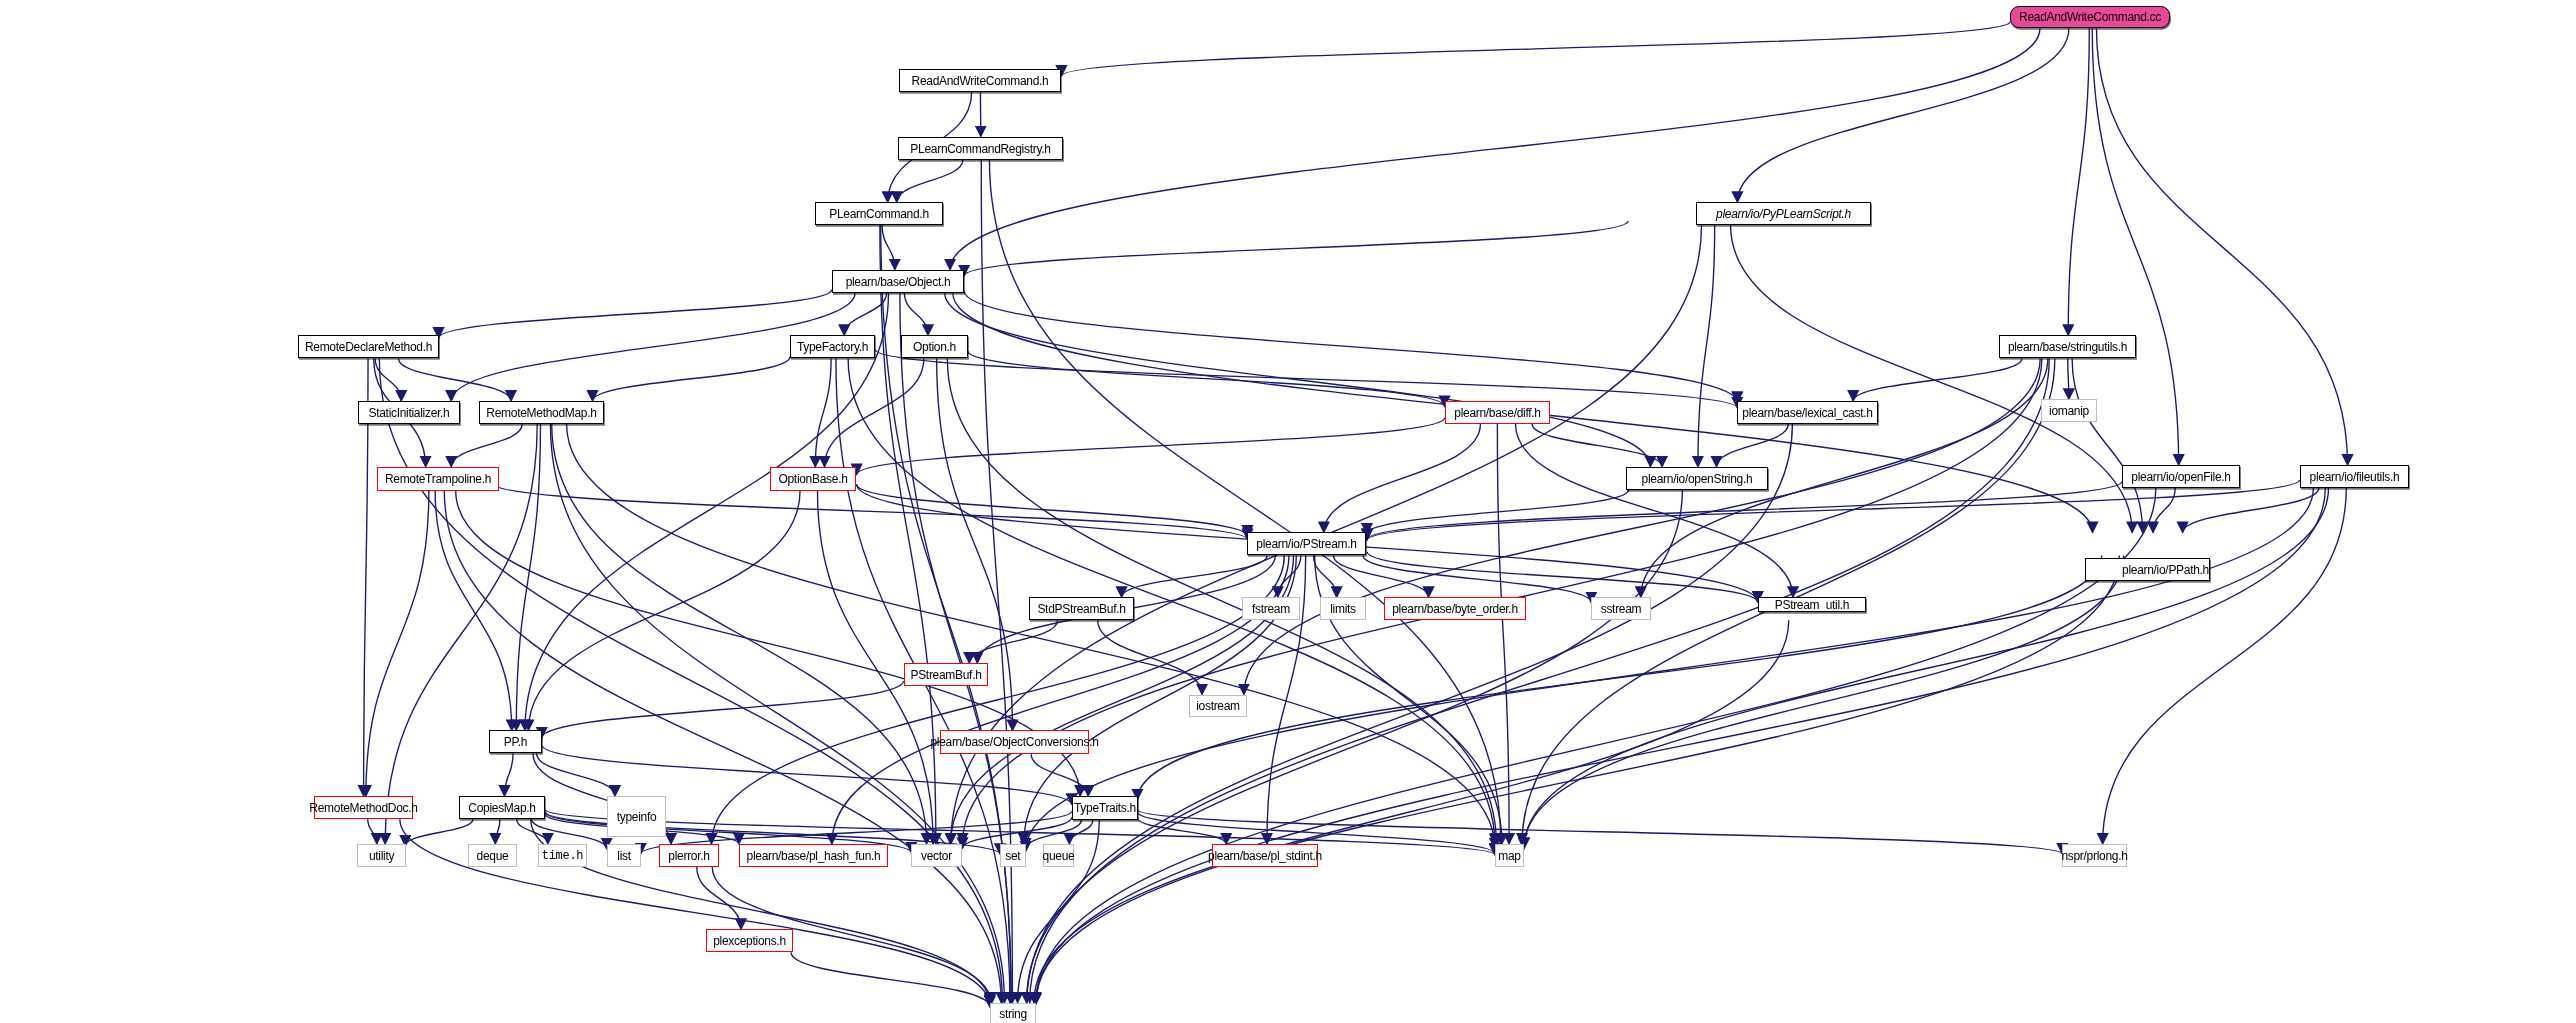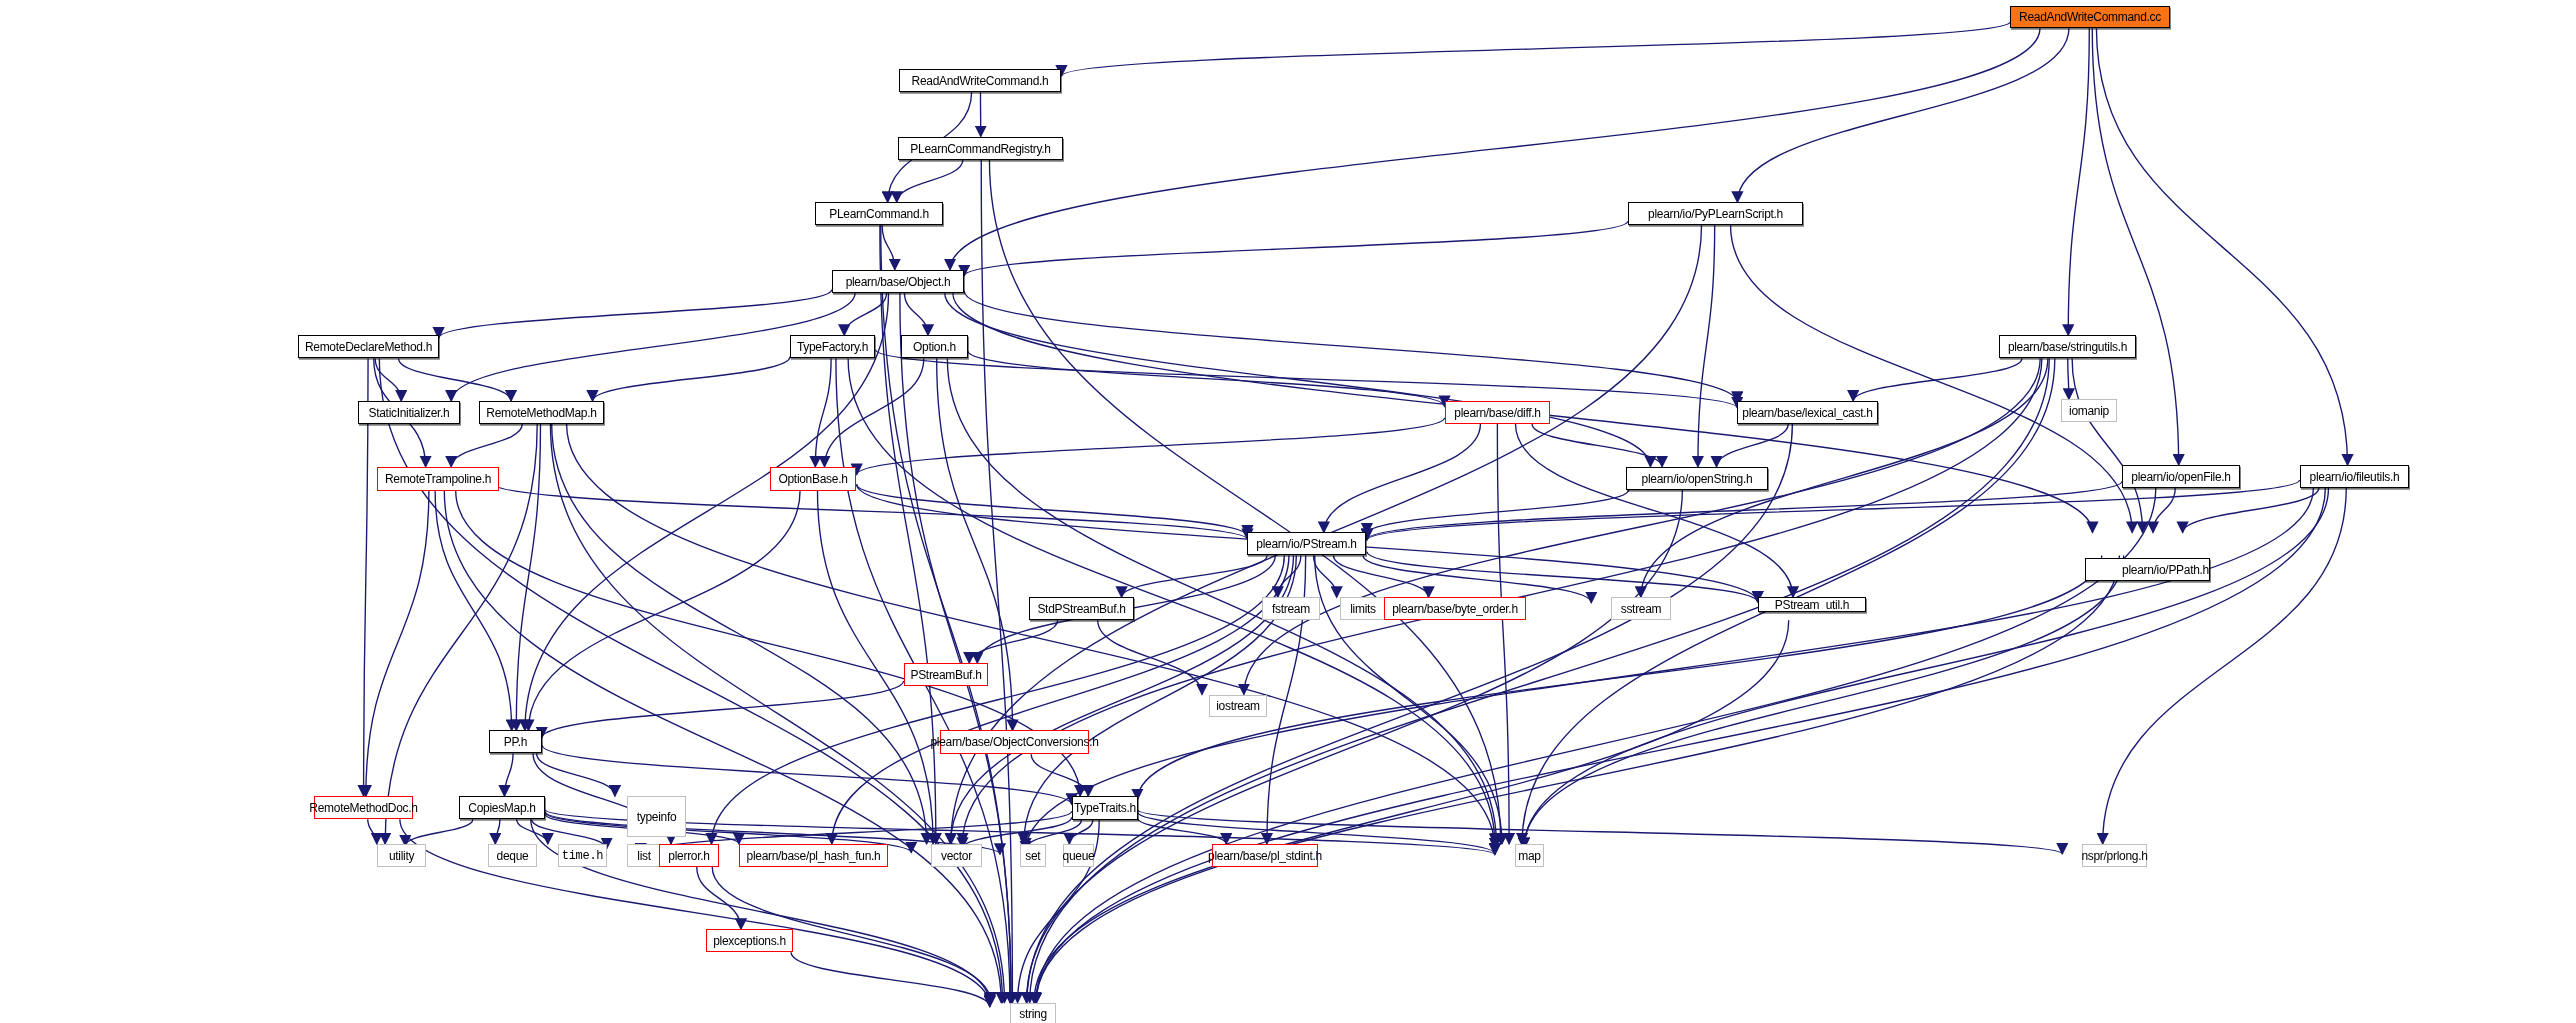--- a/index.html
+++ b/index.html
@@ -1,23 +1,23 @@
 <!DOCTYPE html>
 <html style="font-size:13.7px"><head>
 <meta charset="utf-8">
 <style>
   html,body{margin:0;padding:0;background:#ffffff;}
   body{width:2576px;height:1024px;position:relative;overflow:hidden;font-family:"Liberation Sans",sans-serif;}
   #graph{position:absolute;left:0;top:0;width:2576px;height:1024px;}
   .node{position:absolute;box-sizing:border-box;background:#fff;border:1.7px solid #000;
         display:flex;align-items:center;justify-content:center;font-size:12px;color:#000;
         white-space:nowrap;letter-spacing:-0.3px;box-shadow:0.9px 1.7px 0 rgba(0,0,0,0.55);}
-  .node.root{background:#f97316;}
+  .node.root{background:#ec4899;border-radius:9px;}
   .node.red{border-color:#ff0000;box-shadow:none;}
-  .node.sys{border-color:#bfbfbf;box-shadow:none;margin-left:20px;}
+  .node.sys{border-color:#bfbfbf;box-shadow:none;}
   svg{position:absolute;left:0;top:0;}
 </style>
 </head>
 <body>
 
 <div id="graph">
   <svg id="edges" width="2576" height="1024" viewBox="0 0 3019 1200">
     <defs>
       <marker id="arrow" viewBox="0 0 10 10" refX="9" refY="5" markerWidth="9" markerHeight="9" orient="auto-start-reverse">
         <path d="M0,0 L10,5 L0,10 z" fill="#191970"></path>
@@ -159,21 +159,21 @@
       </div>
       <div class="node " style="left: 899px; top: 69px; width: 162px; height: 23px;">
         <span>ReadAndWriteCommand.h</span>
       </div>
       <div class="node " style="left: 898px; top: 137px; width: 165px; height: 23px;">
         <span>PLearnCommandRegistry.h</span>
       </div>
       <div class="node " style="left: 815px; top: 202px; width: 128px; height: 23px;">
         <span>PLearnCommand.h</span>
       </div>
-      <div class="node " style="left: 1628px; top: 202px; width: 175px; height: 23px;">
+      <div class="node " style="left: 1696px; top: 202px; width: 175px; height: 23px; font-style: italic;">
         <span>plearn/io/PyPLearnScript.h</span>
       </div>
       <div class="node " style="left: 832px; top: 270px; width: 132px; height: 23px;">
         <span>plearn/base/Object.h</span>
       </div>
       <div class="node " style="left: 298px; top: 335px; width: 141px; height: 23px;">
         <span>RemoteDeclareMethod.h</span>
       </div>
       <div class="node " style="left: 790px; top: 335px; width: 85px; height: 23px;">
         <span>TypeFactory.h</span>

